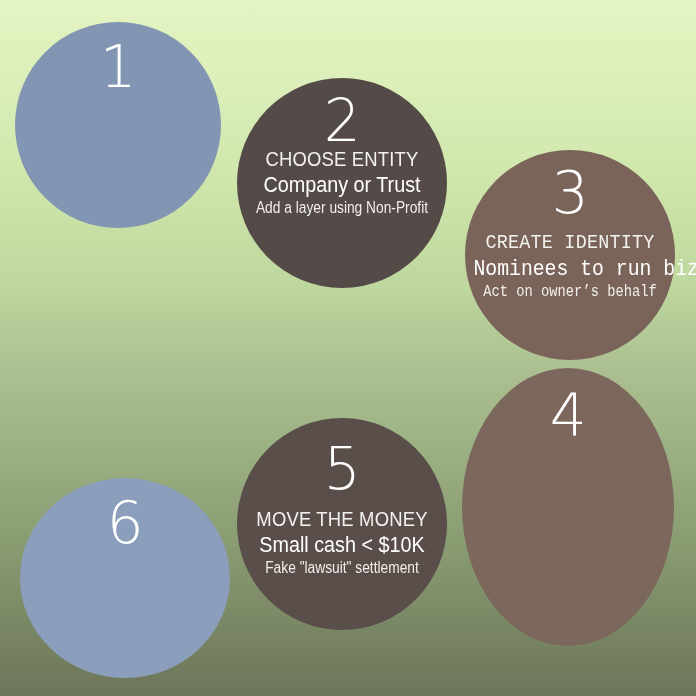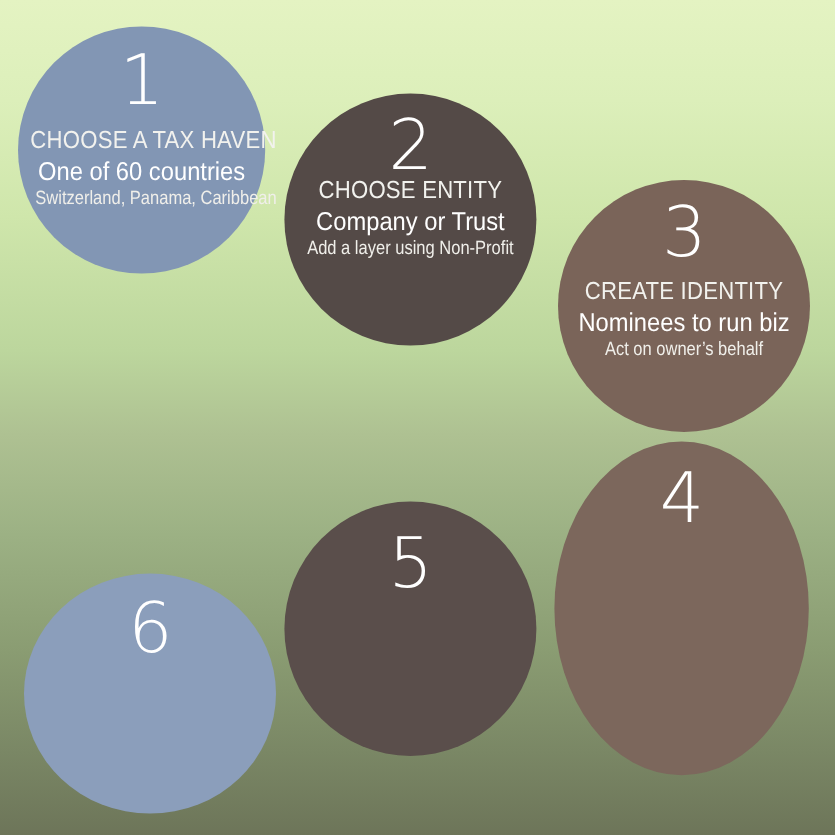--- a/index.html
+++ b/index.html
@@ -93,21 +93,21 @@
   #step-2 { left: 237px; top: 78px;  width: 210px; height: 210px; background: #544a47; }
   #step-2 .step-number { top: 14px;  font-size: 58px; }
   #step-2 .step-lines  { top: 70px; }
   #step-2 .line-title  { font-size: 20.5px; }
   #step-2 .line-main   { font-size: 21.5px; margin-top: 2px; }
   #step-2 .line-sub    { font-size: 16px;   margin-top: 2px; }
 
   
   #step-3 { left: 465px; top: 150px; width: 210px; height: 210px; background: #7a6459; }
   #step-3 .step-number { top: 14px;  font-size: 58px; }
-  #step-3 .step-lines  { top: 82px; }
+  #step-3 .step-lines  { top: 82px; font-family: Liberation Mono, monospace; }
   #step-3 .line-title  { font-size: 20.5px; }
   #step-3 .line-main   { font-size: 21.5px; margin-top: 2px; }
   #step-3 .line-sub    { font-size: 16px;   margin-top: 2px; }
 
   
   #step-4 { left: 462px; top: 368px; width: 212px; height: 278px; background: #7c675c; }
   #step-4 .step-number { top: 18px;  font-size: 58px; }
   #step-4 .step-lines  { top: 86px; }
   #step-4 .line-title  { font-size: 20.5px; }
   #step-4 .line-main   { font-size: 21.5px; margin-top: 2px; }
@@ -129,25 +129,20 @@
   #step-6 .line-main   { font-size: 21.5px; margin-top: 2px; }
   #step-6 .line-sub    { font-size: 16px;   margin-top: 2px; }
 </style>
 </head>
 <body>
 
 <div id="infographic">
 
   <div class="step" id="step-1" style="background: rgb(130, 150, 180);">
     <div class="step-number">1</div>
-    <div class="step-lines">
-      <div class="line-title">CHOOSE A TAX HAVEN</div>
-      <div class="line-main">One of 60 countries</div>
-      <div class="line-sub">Switzerland, Panama, Caribbean</div>
-    </div>
   </div>
 
   <div class="step" id="step-2" style="background: rgb(84, 74, 71);">
     <div class="step-number">2</div>
     <div class="step-lines">
       <div class="line-title">CHOOSE ENTITY</div>
       <div class="line-main">Company or Trust</div>
       <div class="line-sub">Add a layer using Non-Profit</div>
     </div>
   </div>
@@ -160,19 +155,24 @@
       <div class="line-sub">Act on owner’s behalf</div>
     </div>
   </div>
 
   <div class="step" id="step-4" style="background: rgb(124, 103, 92);">
     <div class="step-number">4</div>
   </div>
 
   <div class="step" id="step-5" style="background: rgb(90, 78, 75);">
     <div class="step-number">5</div>
+    <div class="step-lines">
+      <div class="line-title">MOVE THE MONEY</div>
+      <div class="line-main">Small cash &lt; $10K</div>
+      <div class="line-sub">Fake "lawsuit" settlement</div>
+    </div>
   </div>
 
   <div class="step" id="step-6" style="background: rgb(139, 158, 187);">
     <div class="step-number">6</div>
   </div>
 
 </div>
 
 </body></html>

